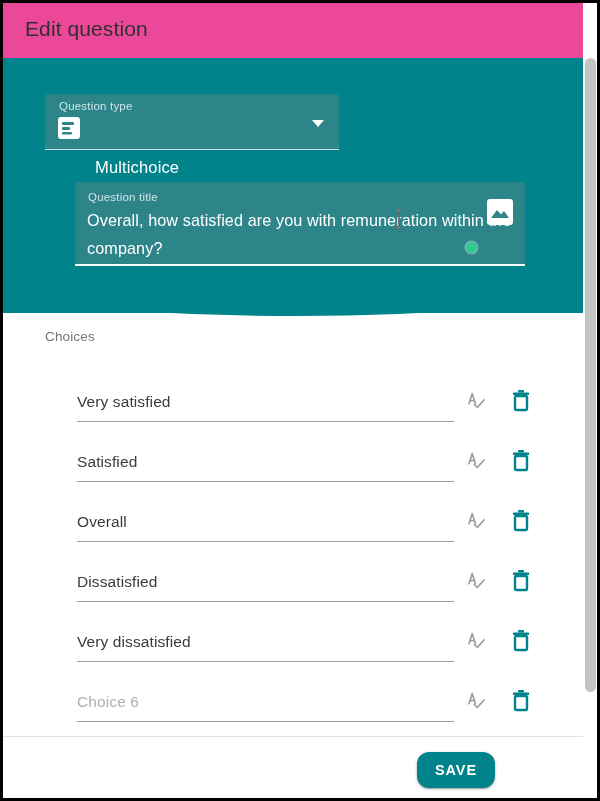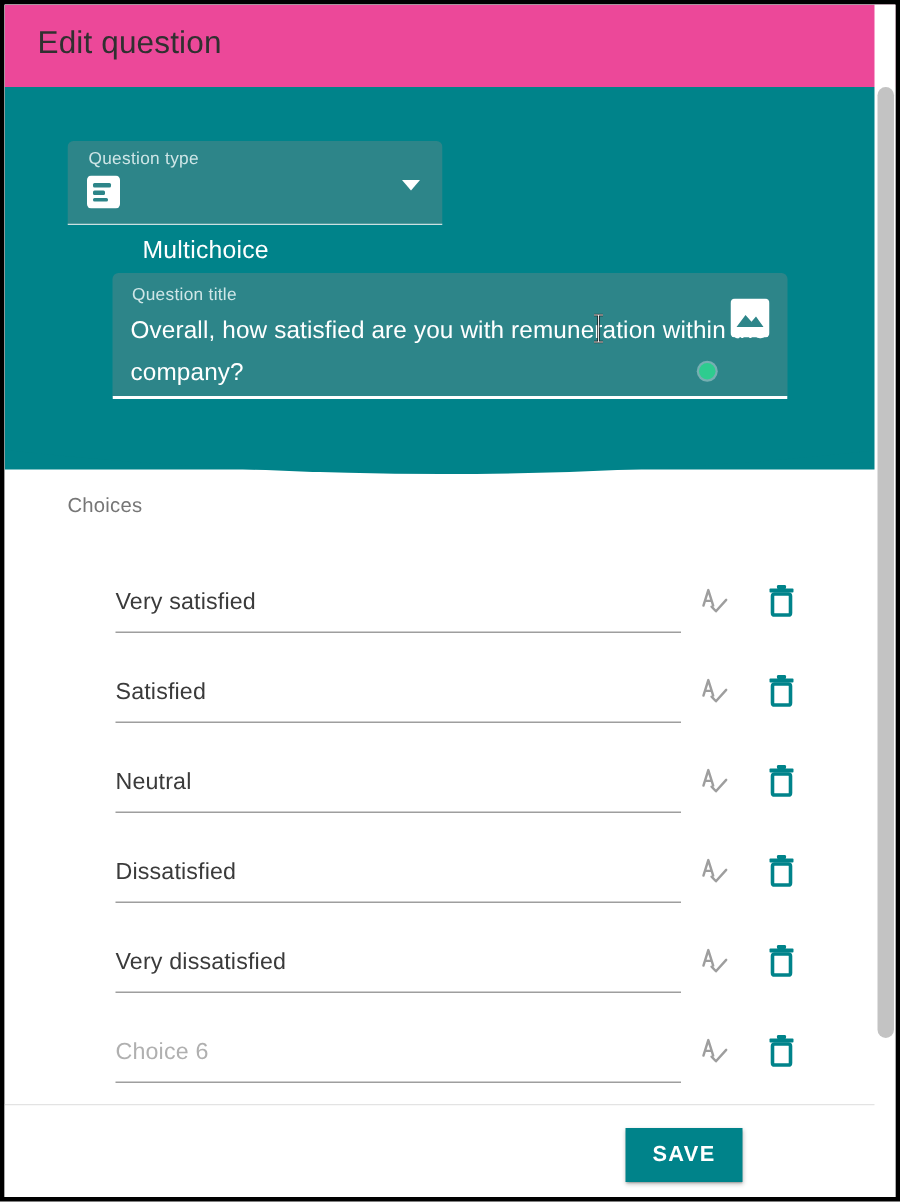--- a/index.html
+++ b/index.html
@@ -71,21 +71,21 @@
     z-index: 2;
     pointer-events: none;
   }
   .teal-curve svg { display: block; }
 
   
   .qtype-field {
     position: absolute;
     left: 42px;
     top: 91px;
-    width: 250px;
+    width: 294px;
     height: 56px;
     background: #2d8589;
     border-radius: 4px 4px 0 0;
     border-bottom: 1px solid rgba(255,255,255,0.75);
     box-sizing: border-box;
     z-index: 4;
     cursor: pointer;
   }
   .qtype-label {
     position: absolute;
@@ -260,21 +260,21 @@
   .save-button {
     position: absolute;
     right: 91px;
     top: 15px;
     min-width: 60px;
     height: 36px;
     padding: 0 18px;
     background: #00838a;
     color: #ffffff;
     border: none;
-    border-radius: 0;
+    border-radius: 12px;
     font-family: "Liberation Sans", sans-serif;
     font-size: 14.5px;
     font-weight: bold;
     letter-spacing: 0.9px;
     cursor: pointer;
     box-shadow: 0 1px 3px rgba(0,0,0,0.28), 0 1px 1px rgba(0,0,0,0.16);
   }
   .cancel-button {
     position: absolute;
     right: 14px;
@@ -393,21 +393,21 @@
         <span class="delete-icon">
           <svg width="24" height="26" viewBox="0 0 24 26" xmlns="http://www.w3.org/2000/svg">
             <rect x="4" y="4.4" width="16" height="2.6" rx="0.6" fill="#00838a"></rect>
             <rect x="9" y="2" width="6" height="2.6" rx="0.8" fill="#00838a"></rect>
             <rect x="6" y="8" width="12" height="14" rx="1.4" fill="none" stroke="#00838a" stroke-width="2.4"></rect>
           </svg>
         </span>
       </div>
 
       <div class="choice-row">
-        <div class="choice-input">Neutral</div>
+        <div class="choice-input">Overall</div>
         <span class="spellcheck-icon">
           <svg width="26" height="26" viewBox="0 0 24 24" xmlns="http://www.w3.org/2000/svg">
             <path d="M5.5 14.5 L8.5 5 L11.5 14.5 M6.4 11.6 H10.6" stroke="#9e9e9e" stroke-width="1.5" fill="none" stroke-linecap="round" stroke-linejoin="round"></path>
             <path d="M10.5 15.2 L13.2 18 L19.5 11" stroke="#9e9e9e" stroke-width="1.5" fill="none" stroke-linecap="round" stroke-linejoin="round"></path>
           </svg>
         </span>
         <span class="delete-icon">
           <svg width="24" height="26" viewBox="0 0 24 26" xmlns="http://www.w3.org/2000/svg">
             <rect x="4" y="4.4" width="16" height="2.6" rx="0.6" fill="#00838a"></rect>
             <rect x="9" y="2" width="6" height="2.6" rx="0.8" fill="#00838a"></rect>

